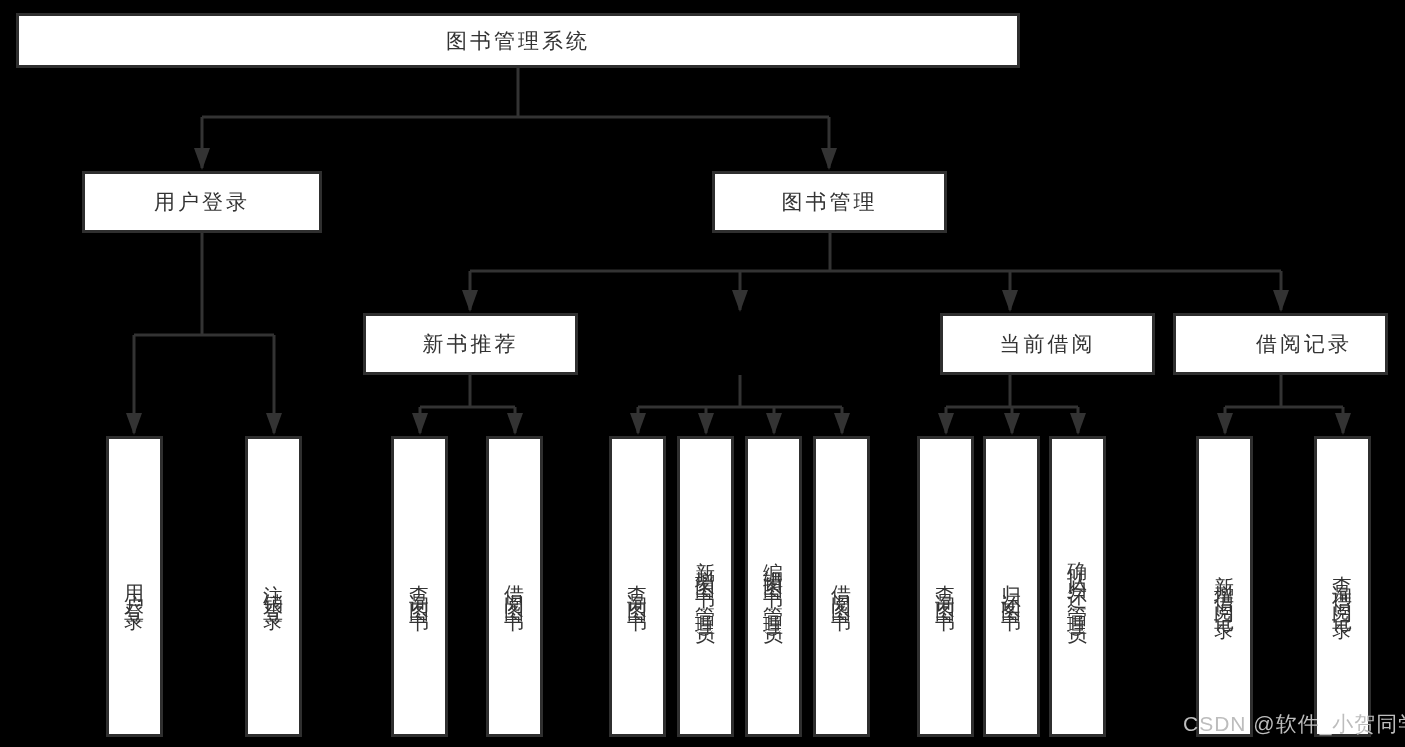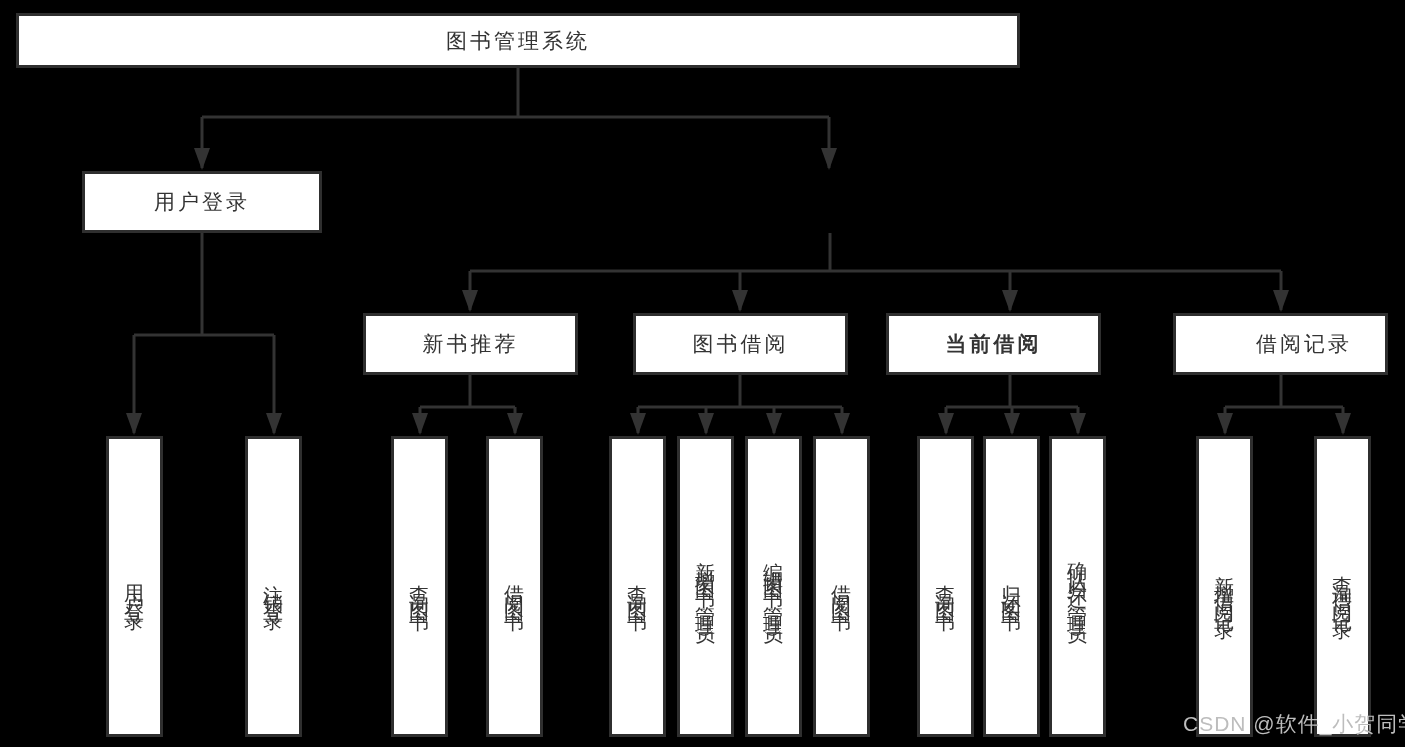--- a/index.html
+++ b/index.html
@@ -56,21 +56,21 @@
     letter-spacing: 1px;
     z-index: 5;
     white-space: nowrap;
   }
   .lvl1 { left: 16px; top: 13px; width: 1004px; height: 55px; }
   .n-user-login { left: 82px;  top: 171px; width: 240px; height: 62px; }
   .n-book-mgmt  { left: 712px; top: 171px; width: 235px; height: 62px; }
   .lvl3 { top: 313px; width: 215px; height: 62px; text-align: right; }
   .n-new-book   { left: 363px; }
   .n-borrow     { left: 633px; }
-  .n-current    { left: 886px; font-weight: bold; }
+  .n-current    { left: 940px; }
   .n-records    { left: 1173px; padding-left: 47px; }
   .v1  { left: 106px; }
   .v2  { left: 245px; }
   .v3  { left: 391px; }
   .v4  { left: 486px; }
   .v5  { left: 609px; }
   .v6  { left: 677px; }
   .v7  { left: 745px; }
   .v8  { left: 813px; }
   .v9  { left: 917px; }
@@ -141,27 +141,27 @@
     </g>
   </svg>
 
   <div class="box lvl1">
     <span>图书管理系统</span>
   </div>
 
   <div class="box n-user-login">
     <span>用户登录</span>
   </div>
+  <div class="box n-book-mgmt">
+    <span>图书管理</span>
+  </div>
 
   <div class="box lvl3 n-new-book">
     <span>新书推荐</span>
   </div>
-  <div class="box lvl3 n-borrow">
-    <span>图书借阅</span>
-  </div>
   <div class="box lvl3 n-current">
     <span>当前借阅</span>
   </div>
   <div class="box lvl3 n-records">
     <span>借阅记录</span>
   </div>
 
   <div class="vbox v1">
     <span>用户登录</span>
   </div>

